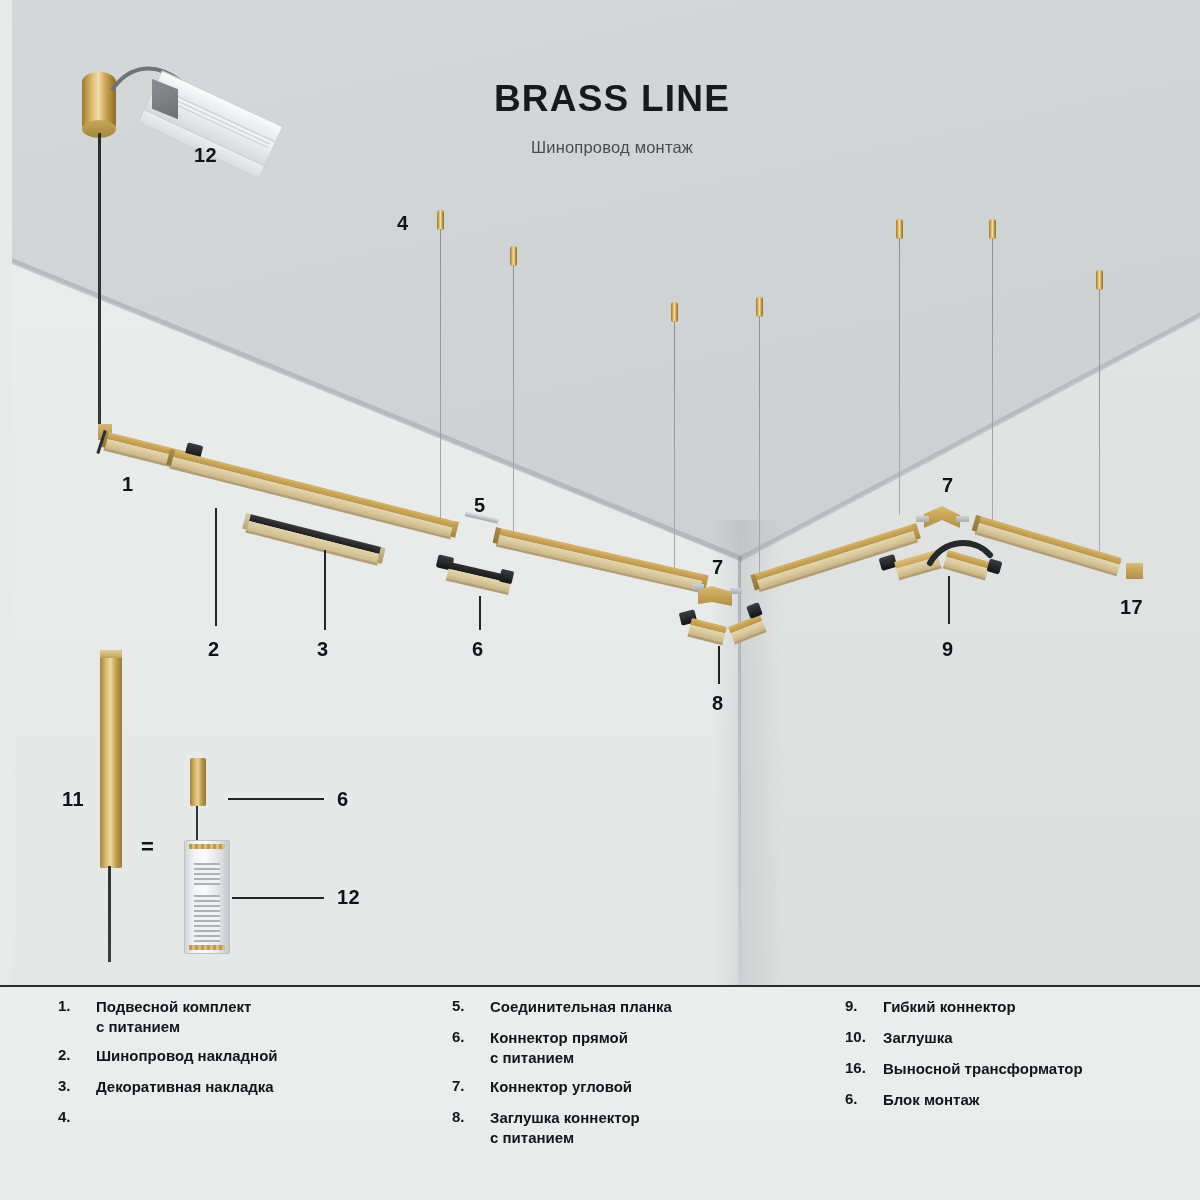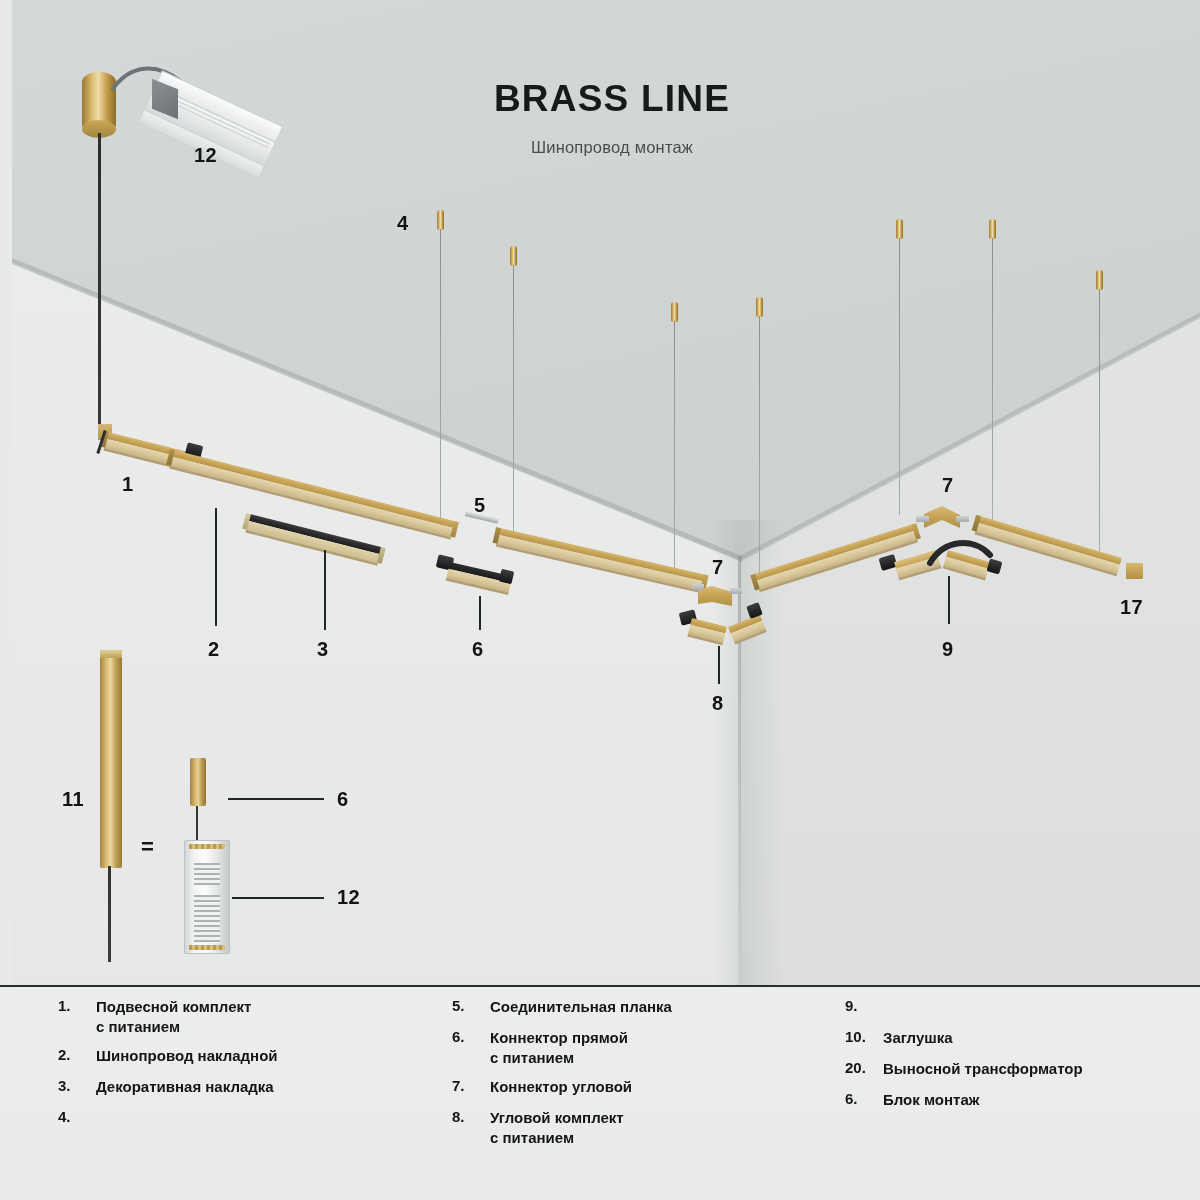--- a/index.html
+++ b/index.html
@@ -416,35 +416,36 @@
         <span class="idx">6.</span>
         <span class="lbl">Коннектор прямой
 с питанием</span>
       </div>
       <div class="row">
         <span class="idx">7.</span>
         <span class="lbl">Коннектор угловой</span>
       </div>
       <div class="row">
         <span class="idx">8.</span>
-        <span class="lbl">Угловой комплект
+        <span class="lbl">Заглушка коннектор
 с питанием</span>
       </div>
     </div>
 
     <div class="col" style="left:845px;width:330px;">
       <div class="row">
         <span class="idx">9.</span>
+        <span class="lbl">Гибкий коннектор</span>
       </div>
       <div class="row">
         <span class="idx">10.</span>
         <span class="lbl">Заглушка</span>
       </div>
       <div class="row">
-        <span class="idx">20.</span>
+        <span class="idx">16.</span>
         <span class="lbl">Выносной трансформатор</span>
       </div>
       <div class="row">
         <span class="idx">6.</span>
         <span class="lbl">Блок монтаж</span>
       </div>
     </div>
 
   </div>
 

